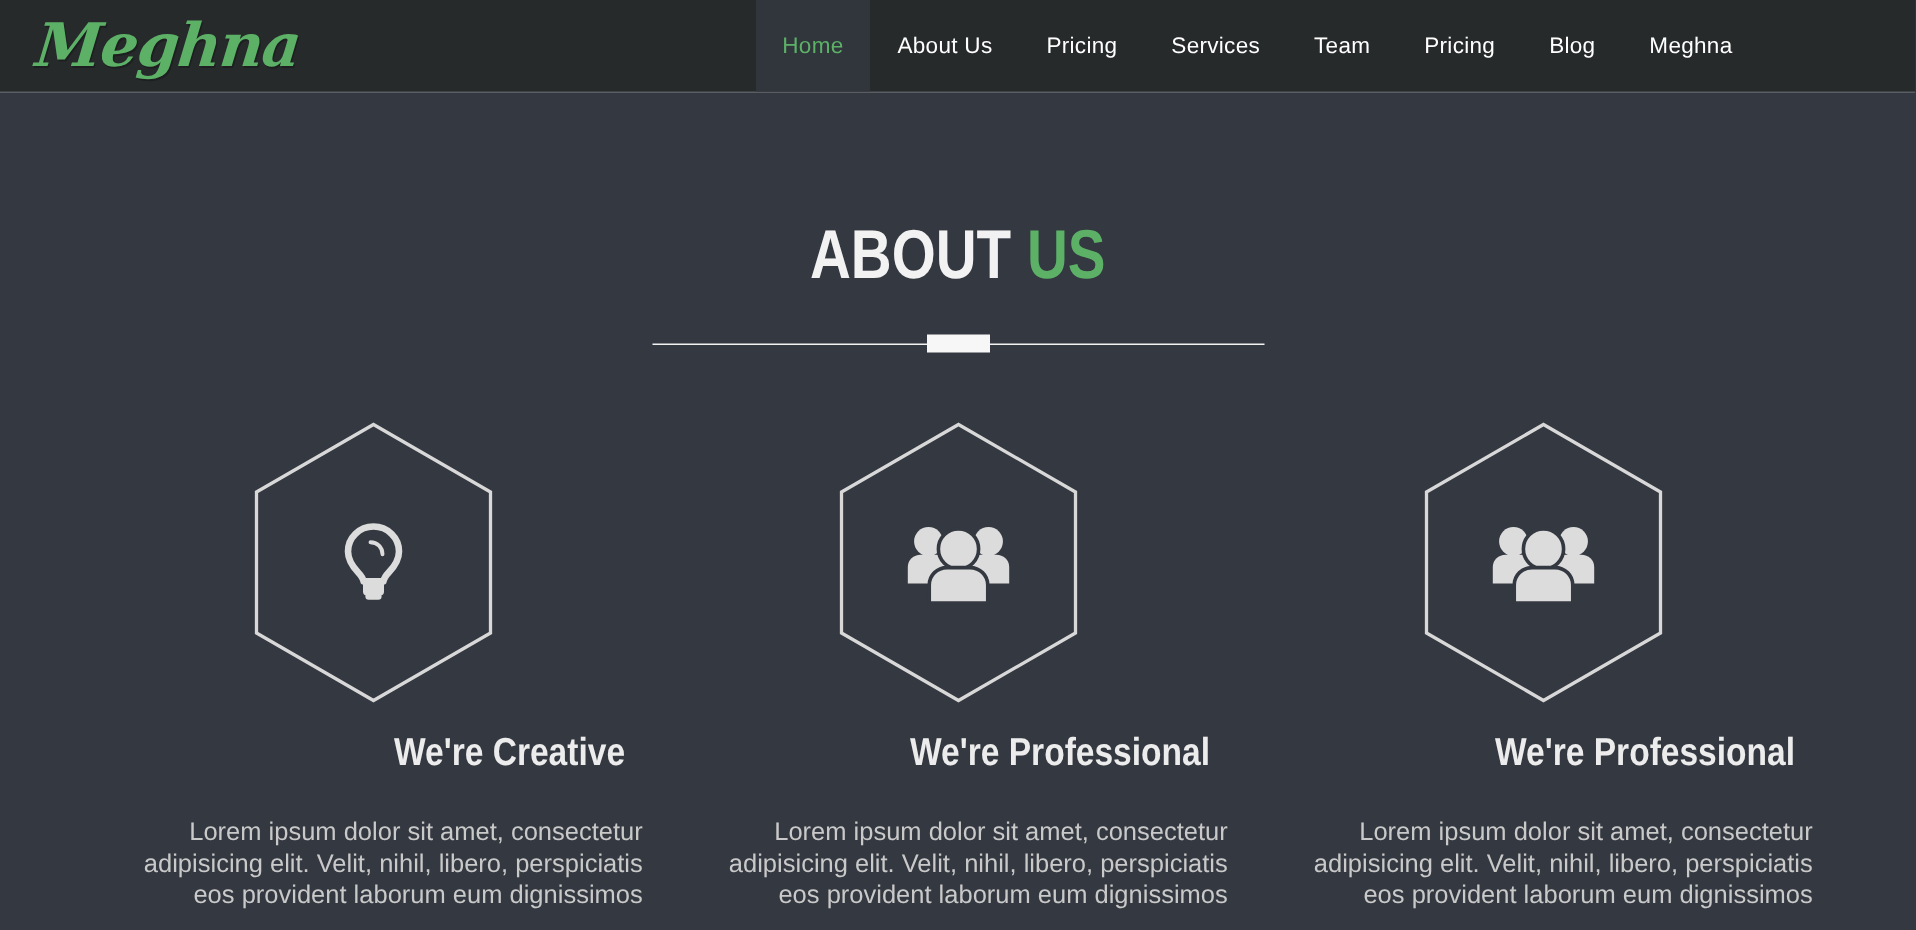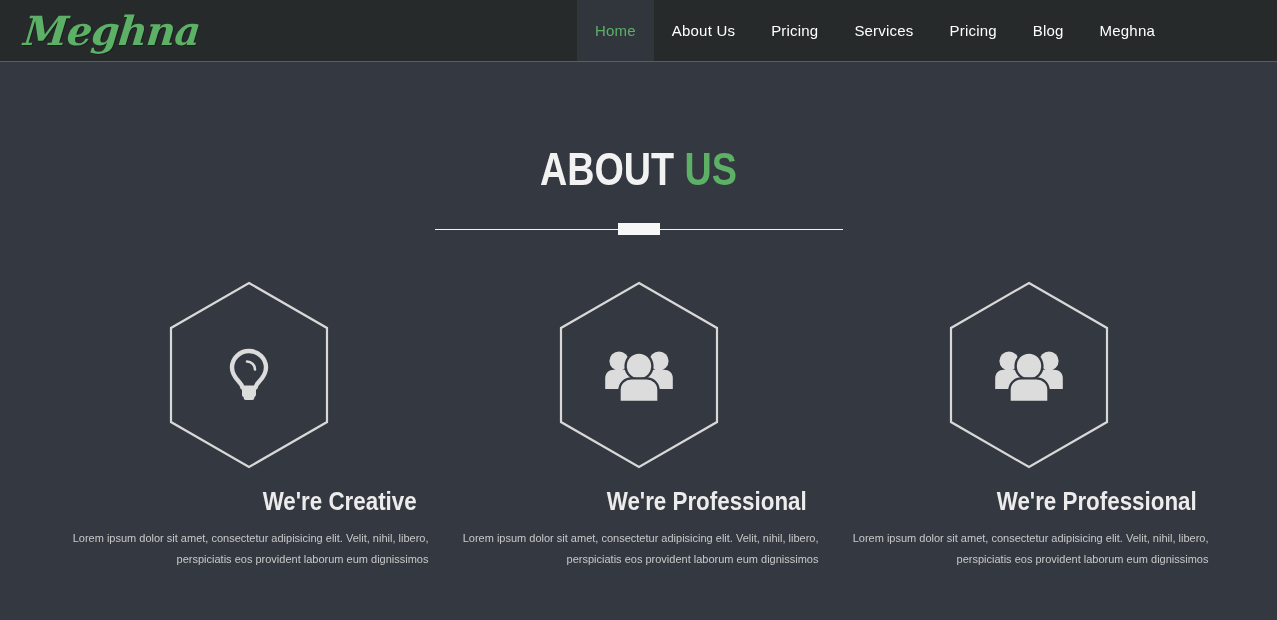--- a/index.html
+++ b/index.html
@@ -134,23 +134,23 @@
     margin-top:16px;
     font-family:"Liberation Sans Narrow","Liberation Sans", sans-serif;
     font-weight:bold;
     font-size:26px;
     line-height:1.1;
     color:#ececec;
     transform:scaleX(.86);
   }
 
   .card-text {
-    margin:12px auto 0;
+    margin:28px auto 0;
     width:360px;
-    font-size:11px;
+    font-size:17px;
     line-height:21px;
     color:#c9c9c9;
   }
 </style>
 </head>
 <body>
 
 <div class="header">
 
   <div class="brand">
@@ -162,20 +162,23 @@
       <span>Home</span>
     </div>
     <div class="nav-item">
       <span>About Us</span>
     </div>
     <div class="nav-item">
       <span>Pricing</span>
     </div>
     <div class="nav-item">
       <span>Services</span>
+    </div>
+    <div class="nav-item">
+      <span>Team</span>
     </div>
     <div class="nav-item">
       <span>Pricing</span>
     </div>
     <div class="nav-item">
       <span>Blog</span>
     </div>
     <div class="nav-item">
       <span>Meghna</span>
     </div>

